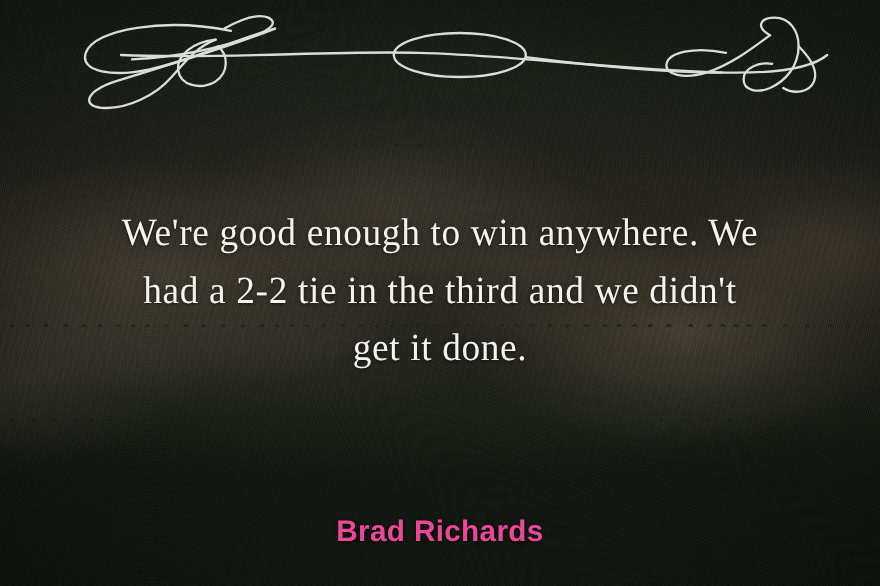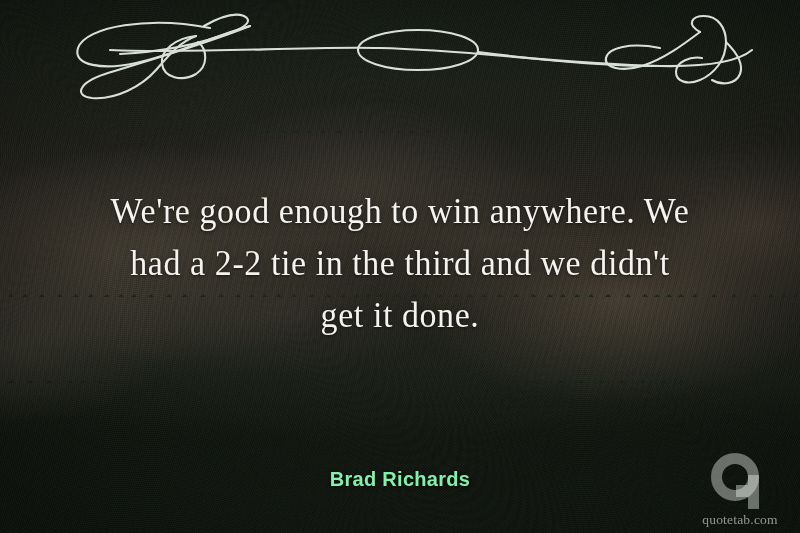--- a/index.html
+++ b/index.html
@@ -125,23 +125,23 @@
     text-shadow: 0 1px 3px rgba(0,0,0,.55), 0 0 14px rgba(0,0,0,.35);
     transform: scaleX(0.97);
   }
   #quote .qline { display: block; white-space: nowrap; }
 
   #author {
     position: absolute;
     left: 0; right: 0;
     top: 468px;
     text-align: center;
-    color: #86efac;
+    color: #ec4899;
     font-family: "Liberation Sans", sans-serif;
-    font-size: 20px;
+    font-size: 27px;
     font-weight: 700;
     letter-spacing: 0.3px;
     text-shadow: 0 1px 4px rgba(0,0,0,.6);
   }
 
   
   #watermark {
     position: absolute;
     right: 12px;
     bottom: 6px;
@@ -413,22 +413,14 @@
   </div>
 
   <div id="quote">
     <span class="qline">We're good enough to win anywhere. We</span>
     <span class="qline">had a 2-2 tie in the third and we didn't</span>
     <span class="qline">get it done.</span>
   </div>
 
   <div id="author">Brad Richards</div>
 
-  <div id="watermark">
-    <div class="wm-logo">
-      <span class="wm-ring"></span>
-      <span class="wm-stem"></span>
-      <span class="wm-notch"></span>
-    </div>
-    <div class="wm-text">quotetab.com</div>
-  </div>
 
 </div>
 
 </body></html>

